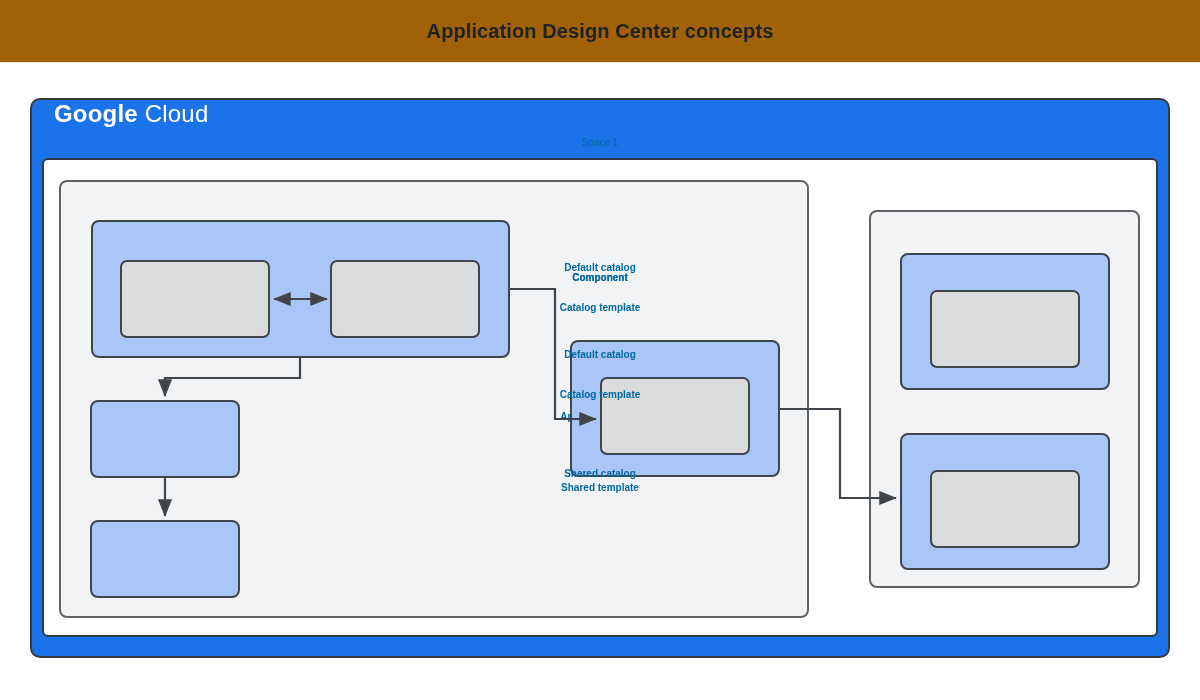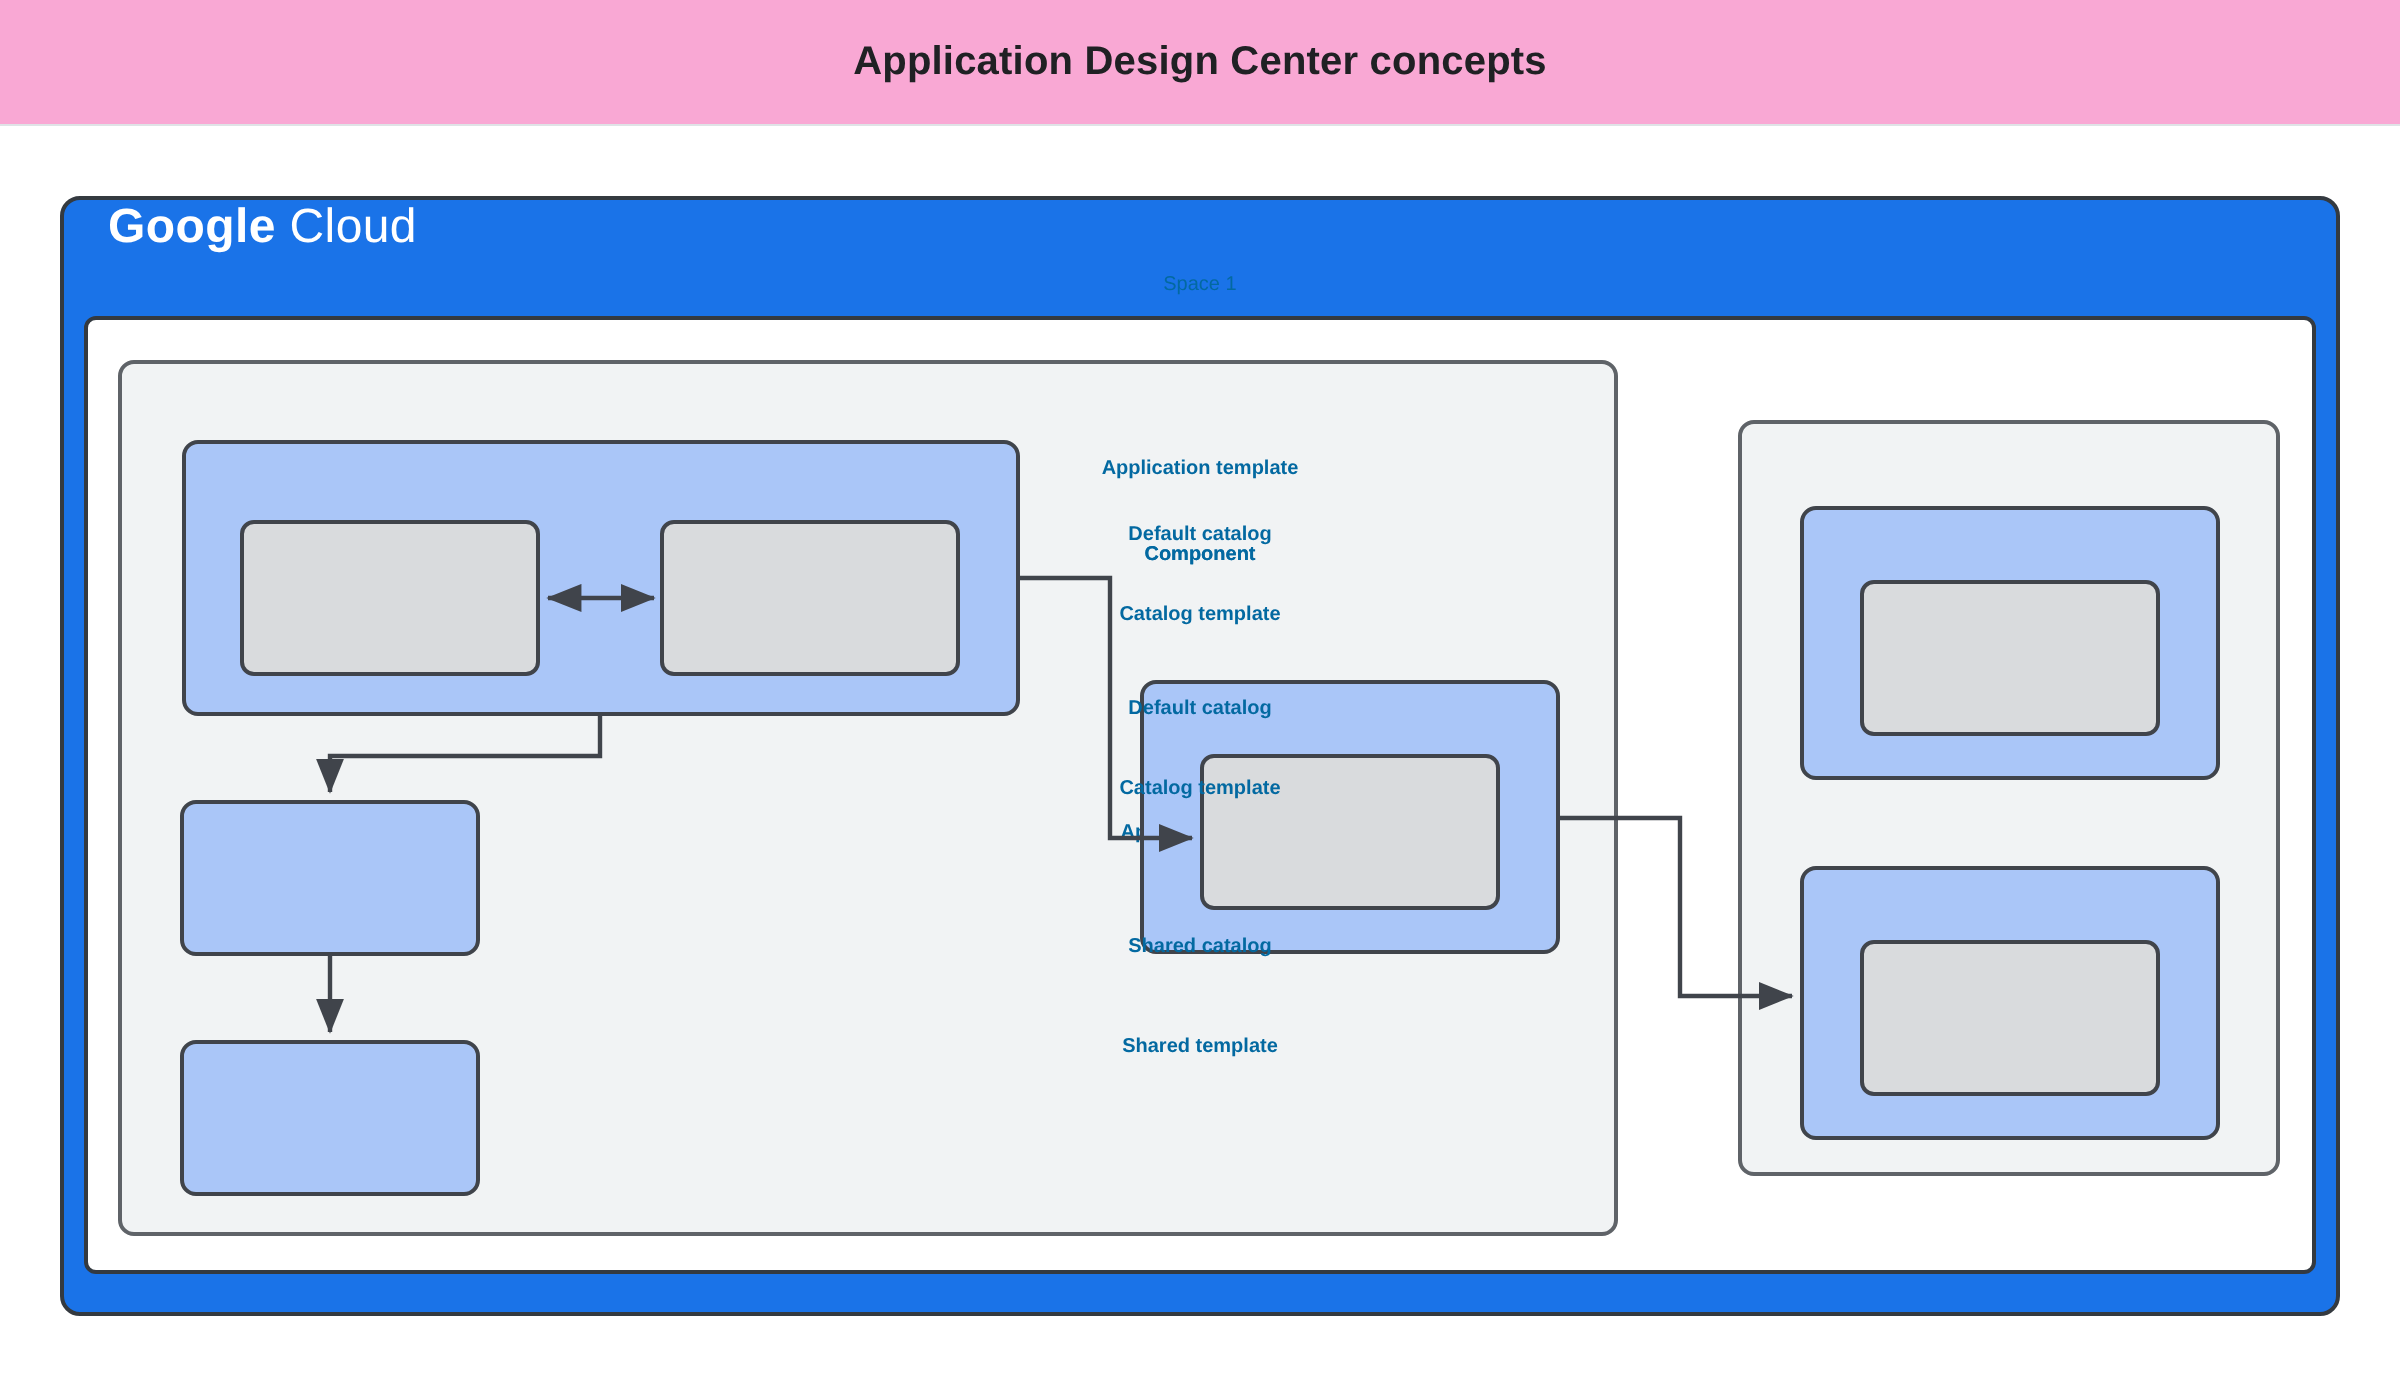--- a/index.html
+++ b/index.html
@@ -15,21 +15,21 @@
     overflow: hidden;
     position: relative;
   }
 
   
   #title-bar {
     position: absolute;
     left: 0; top: 0;
     width: 1200px;
     height: 63px;
-    background: #f9a8d4;
+    background: #a16207;
     border-bottom: 1px solid #dfe3e6;
     box-sizing: border-box;
     display: flex;
     align-items: center;
     justify-content: center;
   }
   #title-text {
     font-size: 20px;
     font-weight: bold;
     color: #202124;
@@ -197,21 +197,21 @@
   }
   #shared-catalog-label { top: 389px; margin-top: 16px; }
 
   #shared-template {
     left: 930px; top: 407px;
     width: 150px; height: 78px;
     background: #d9dbdd;
     border-color: #40444b;
     border-radius: 7px;
   }
-  #shared-template-label { top: 419px; margin-top: 36px; }
+  #shared-template-label { top: 419px; }
 
   
   #connectors {
     position: absolute;
     left: 0; top: 0;
     width: 1200px; height: 637px;
     pointer-events: none;
   }
 </style>
 </head>
@@ -229,21 +229,20 @@
       <span class="c">Cloud</span>
     </div>
   </div>
 
   <div class="box" id="cloud-inner"></div>
 
   <div class="box" id="space-1"></div>
   <div class="lbl plain" id="space-1-label">Space 1</div>
 
   <div class="box" id="app-template"></div>
-  <div class="lbl" id="app-template-label">Application template</div>
 
   <div class="box" id="component-1"></div>
   <div class="lbl" id="component-1-label">Component</div>
 
   <div class="box" id="component-2"></div>
   <div class="lbl" id="component-2-label">Component</div>
 
   <div class="box" id="app-draft"></div>
   <div class="lbl" id="app-draft-label">Application draft</div>
 

